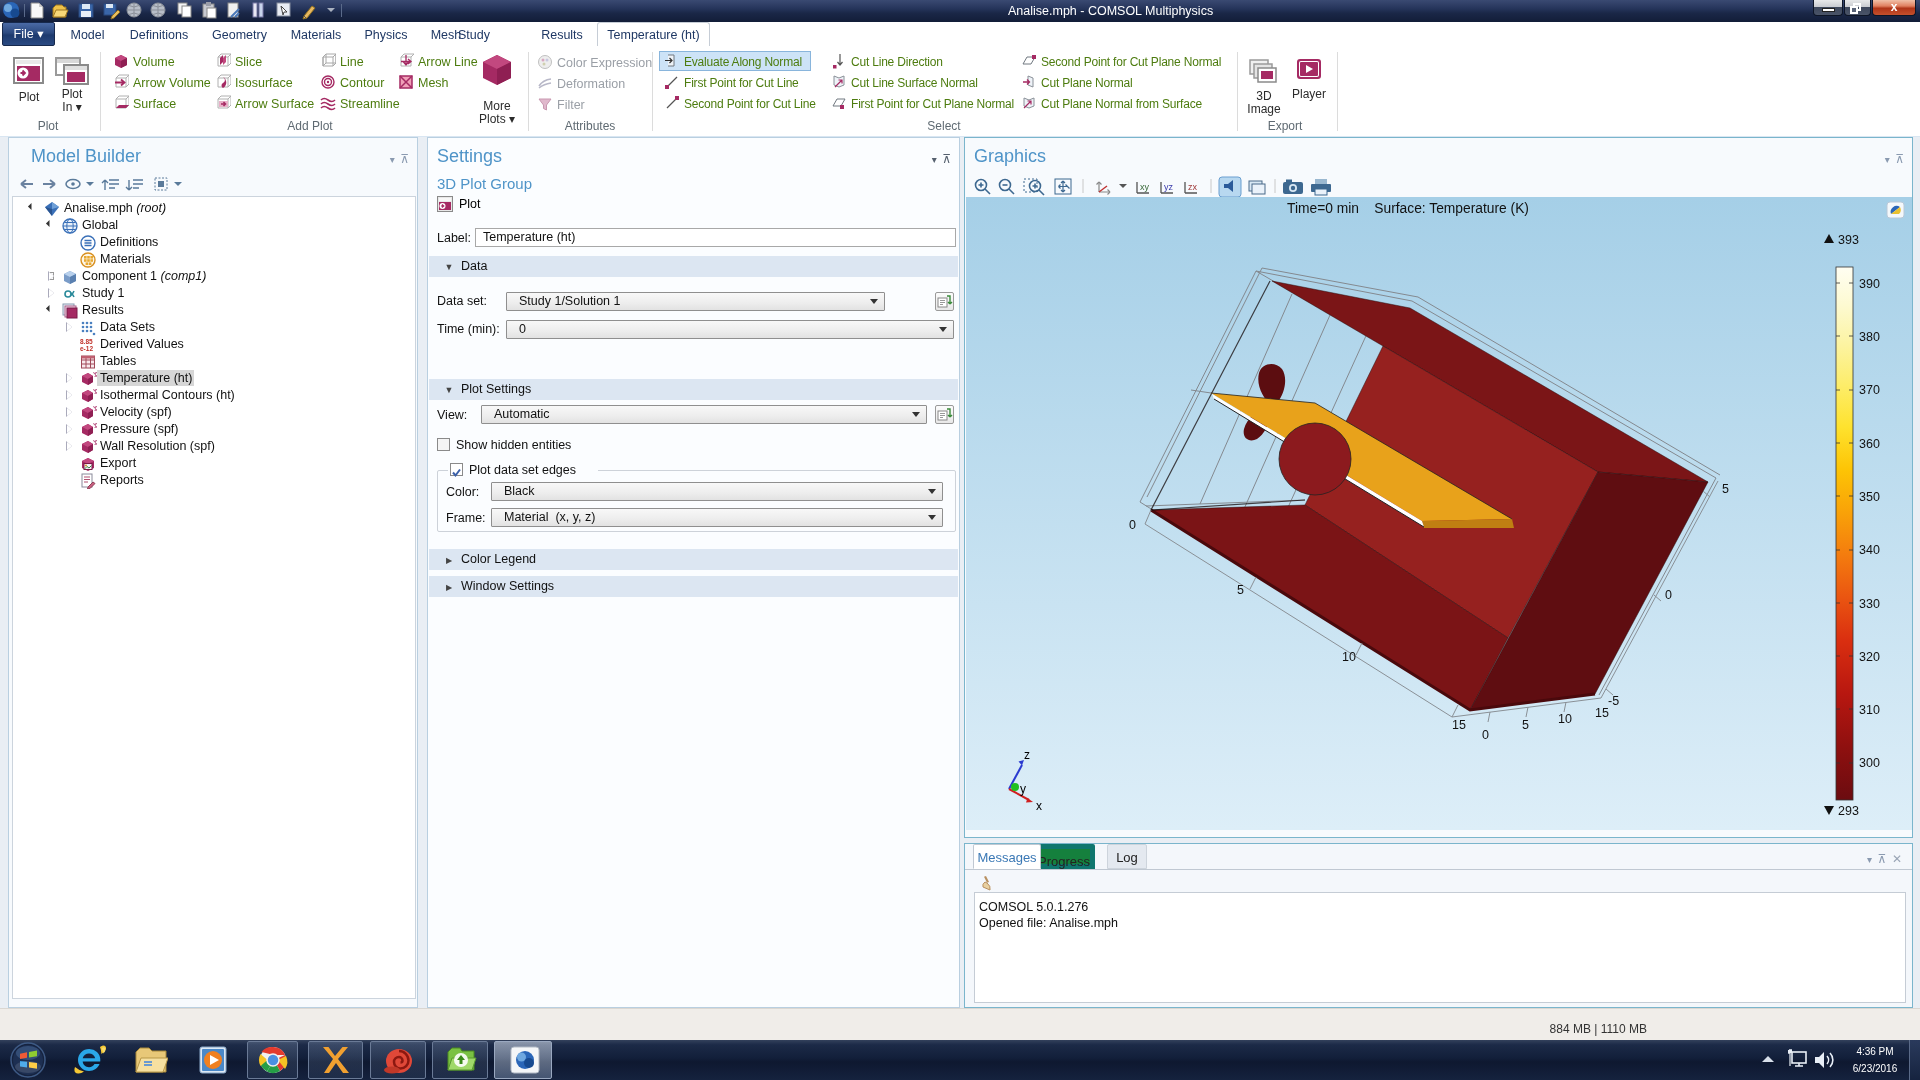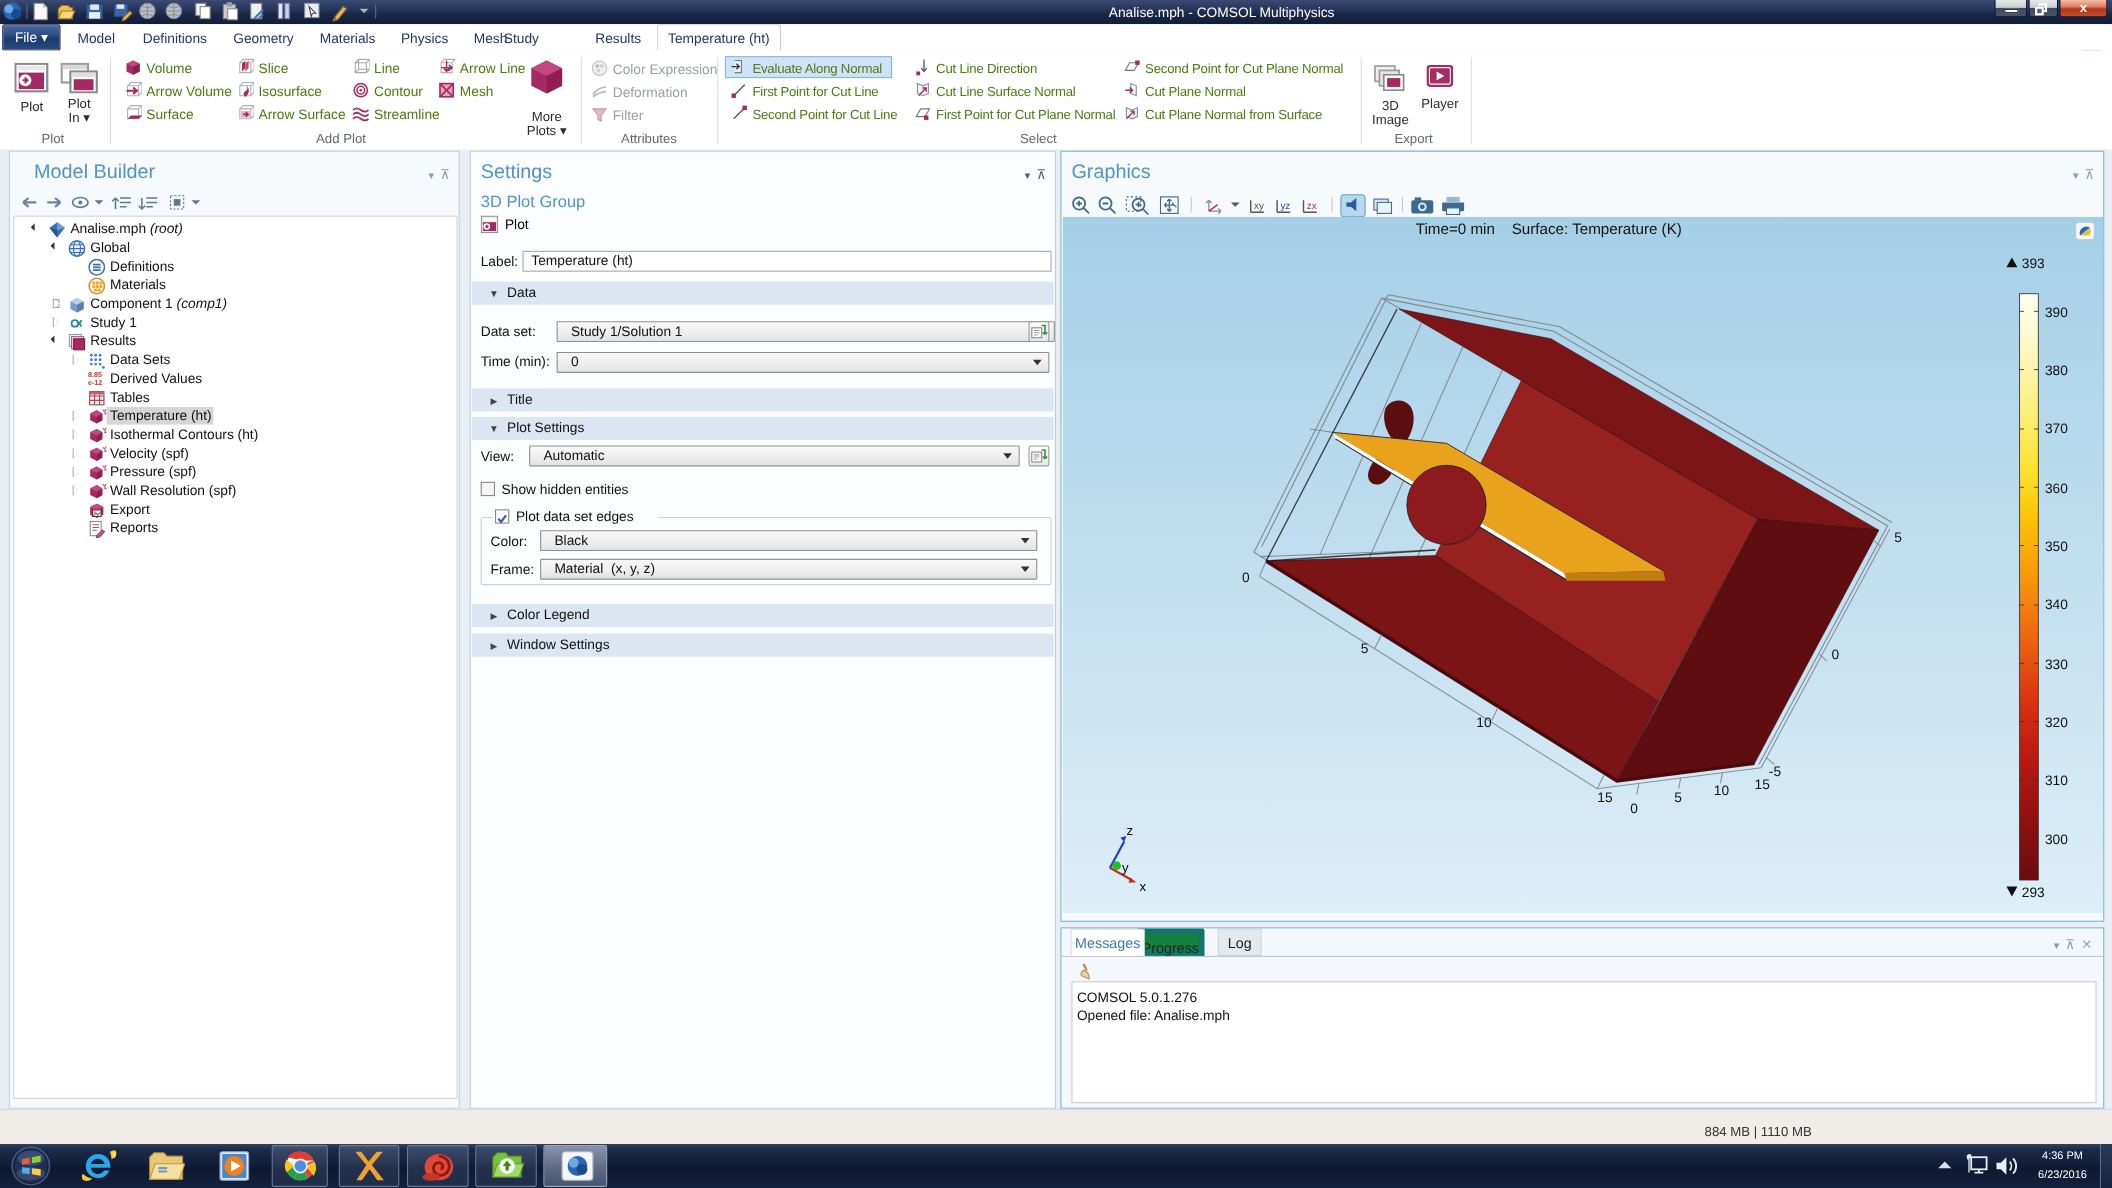--- a/index.html
+++ b/index.html
@@ -497,29 +497,28 @@
       <rect x="2" y="2" width="12" height="3" fill="#f8f8f8"></rect>
       <rect x="2" y="6" width="12" height="8" fill="#a52a63"></rect>
       <circle cx="5.5" cy="10" r="3" fill="#fff"></circle>
       <path d="M4 10 h2.5 m-1.5-1.5 l1.8 1.5 l-1.8 1.5" stroke="#a52a63" stroke-width="1.1" fill="none"></path>
     </svg>
   <div style="position:absolute; left:31px; top:59px; font-size:12.5px;">Plot</div>
   <div class="flabel" style="left:9px; top:93px;">Label:</div>
   <div class="tbox" style="left:47px; top:90px; width:481px;">Temperature (ht)</div>
   <div class="sechdr" style="top:118px;"><span class="tri">▼</span>Data</div>
   <div class="flabel" style="left:9px; top:156px;">Data set:</div>
-  <div class="combo" style="left:78px; top:154px; width:453px;">Study 1/Solution 1<span class="arr"></span></div>
+  <div class="combo" style="left:78px; top:154px; width:379px;">Study 1/Solution 1<span class="arr"></span></div>
   <div class="sqbtn" style="left:507px; top:154px;"><svg width="17" height="17">
         <rect x="2" y="5" width="9" height="9" fill="#fff" stroke="#888"></rect>
         <path d="M4 7.5 h5 M4 9.5 h5 M4 11.5 h3" stroke="#999"></path>
         <path d="M11 3 h3 v8 m0 0 l-2-2 m2 2 l2-2" stroke="#3a8a3a" stroke-width="1.4" fill="none"></path>
       </svg></div>
   <div class="flabel" style="left:9px; top:184px;">Time (min):</div>
   <div class="combo" style="left:78px; top:182px; width:448px;">0<span class="arr"></span></div>
-  <div class="sechdr" style="top:215px;"><span class="tri" style="font-size:8px;">▶</span>Title</div>
   <div class="sechdr" style="top:241px;"><span class="tri">▼</span>Plot Settings</div>
   <div class="flabel" style="left:9px; top:270px;">View:</div>
   <div class="combo" style="left:53px; top:267px; width:446px;">Automatic<span class="arr"></span></div>
   <div class="sqbtn" style="left:507px; top:267px;"><svg width="17" height="17">
         <rect x="2" y="5" width="9" height="9" fill="#fff" stroke="#888"></rect>
         <path d="M4 7.5 h5 M4 9.5 h5 M4 11.5 h3" stroke="#999"></path>
         <path d="M11 3 h3 v8 m0 0 l-2-2 m2 2 l2-2" stroke="#3a8a3a" stroke-width="1.4" fill="none"></path>
       </svg></div>
   <div class="cb" style="left:9px; top:300px; background:#f4f4f4;"></div>
   <div class="flabel" style="left:28px; top:300px;">Show hidden entities</div>

